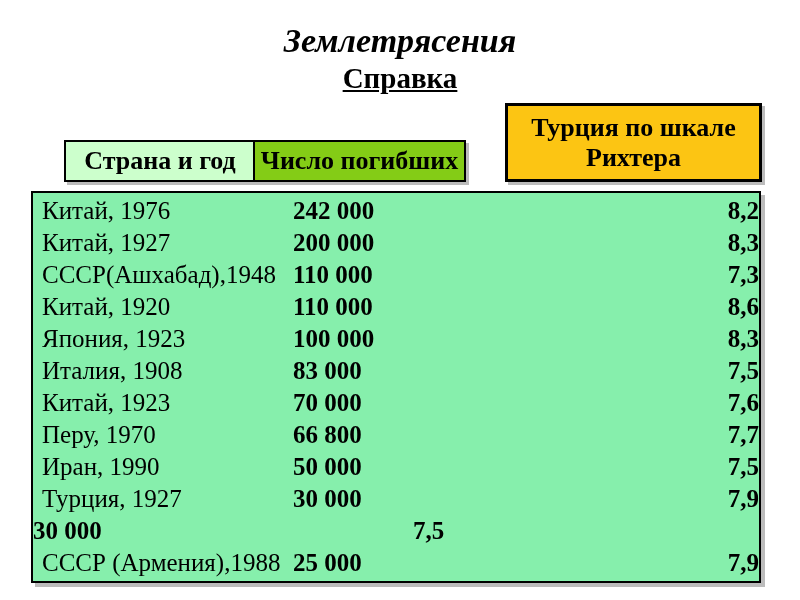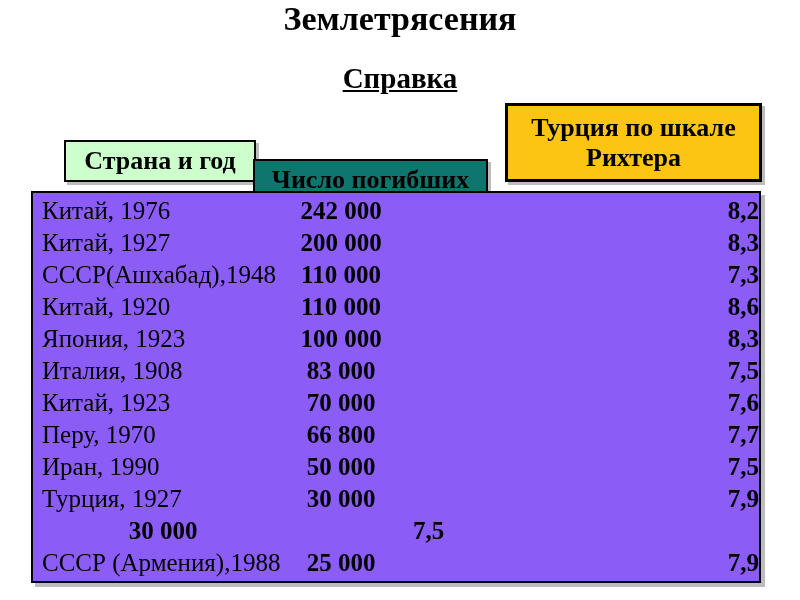--- a/index.html
+++ b/index.html
@@ -9,25 +9,26 @@
     font-family: "Liberation Serif", "DejaVu Serif", serif;
     color: #000;
   }
   .slide {
     position: relative;
     width: 800px; height: 600px;
     background: #ffffff;
     overflow: hidden;
   }
   .title {
-    position: absolute; top: 0; left: 0;
+    position: absolute; top: 22px; left: 0;
     width: 100%;
     text-align: center;
     font-weight: bold;
     font-size: 34px;
+    font-style: italic;
   }
   .subtitle {
     position: absolute; top: 62px; left: 0;
     width: 100%;
     text-align: center;
     font-weight: bold;
     font-size: 29px;
     text-decoration: underline;
   }
   .hdr {
@@ -37,41 +38,41 @@
     display: flex;
     align-items: center;
     justify-content: center;
     text-align: center;
     font-weight: bold;
     font-size: 26px;
     line-height: 1.15;
     box-shadow: 3px 3px 0 #bcbcbc;
   }
   .hdr-country { left: 64px;  top: 140px; width: 192px; height: 42px; background: #ccffcc; }
-  .hdr-deaths  { left: 253px; top: 140px; width: 235px; height: 42px; background: #0f766e; margin-top: 19px; }
+  .hdr-deaths  { left: 253px; top: 140px; width: 213px; height: 42px; background: #84cc16; }
   .hdr-richter { left: 505px; top: 103px; width: 257px; height: 79px; background: #fcc513; border-width: 3px; padding: 0 8px; }
   .datatable {
     position: absolute;
     left: 31px; top: 191px;
     width: 730px; height: 392px;
     box-sizing: border-box;
     border: 2px solid #000;
-    background: #8b5cf6;
+    background: #86efac;
     box-shadow: 4px 4px 0 #bcbcbc;
     padding-top: 2px;
   }
   .row {
     display: grid;
     grid-template-columns: 260px 96px 1fr;
     height: 32px;
     align-items: center;
     font-size: 25px;
   }
   .c1 { padding-left: 9px; white-space: nowrap; }
-  .c2 { text-align: center; font-weight: bold; white-space: nowrap; }
+  .c2 { font-weight: bold; white-space: nowrap; }
   .c3 { text-align: right; font-weight: bold; padding-left: 120px; white-space: nowrap; }
 </style>
 </head>
 <body>
 
 <div class="slide">
   <div class="title">Землетрясения</div>
   <div class="subtitle">Справка</div>
 
   <div class="hdr hdr-country">Страна и год</div>

